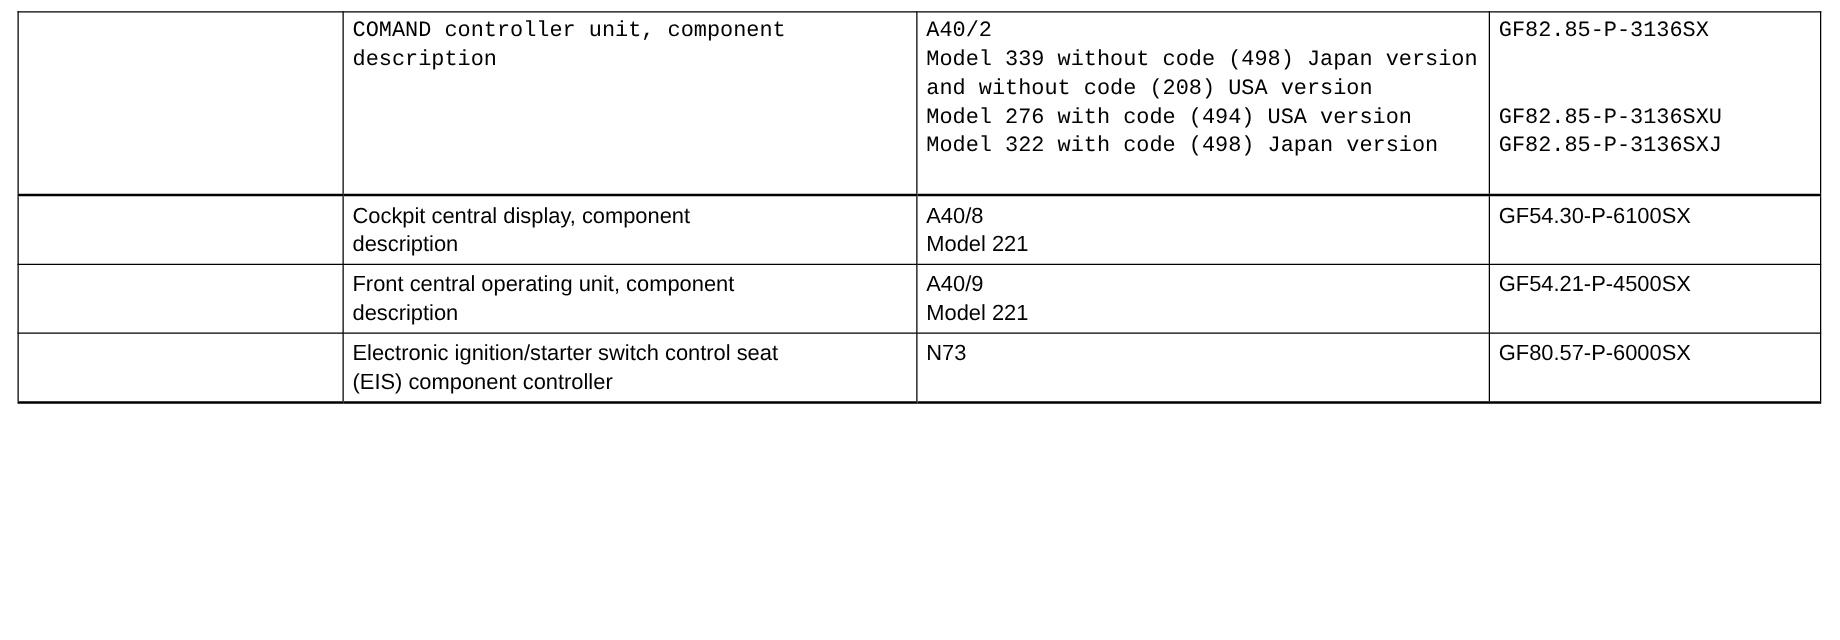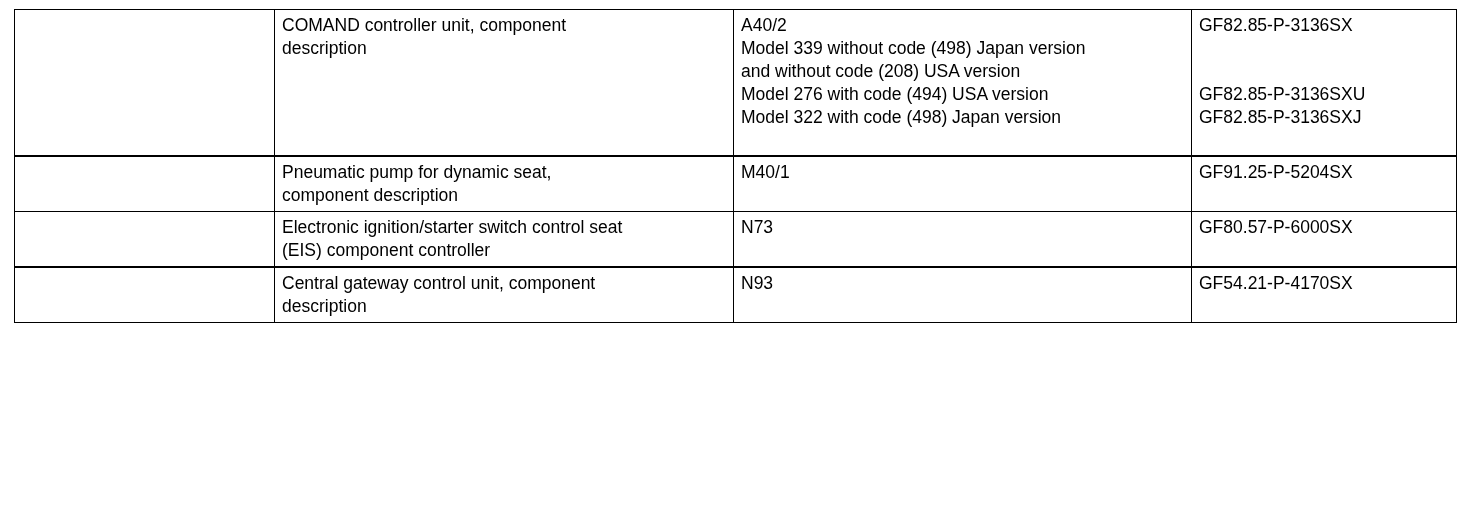--- a/index.html
+++ b/index.html
@@ -48,21 +48,21 @@
 
   .cell-empty { padding: 0; }
 
   .lines > span {
     display: block;
     white-space: pre-wrap;
   }
   .lines > span.blank {
     height: 23px;
   }
-  .r-tall td { height: 137px; }
+  .r-tall td { height: 137px; font-family: Liberation Mono, monospace; }
 </style>
 </head>
 <body>
 
 <div id="page-root">
   <table class="doc-table">
     <colgroup>
       <col class="c-empty">
       <col class="c-desc">
       <col class="c-ident">
@@ -86,51 +86,53 @@
             <span>GF82.85-P-3136SX</span>
             <span class="blank"></span>
             <span class="blank"></span>
             <span>GF82.85-P-3136SXU</span>
             <span>GF82.85-P-3136SXJ</span>
           </td>
         </tr>
         <tr>
           <td class="cell-empty"></td>
           <td class="lines">
-            <span>Pneumatic pump for dynamic seat,</span>
-            <span>component description</span>
+            <span>Cockpit central display, component</span>
+            <span>description</span>
           </td>
           <td class="lines">
-            <span>M40/1</span>
+            <span>A40/8</span>
+            <span>Model 221</span>
           </td>
           <td class="lines">
-            <span>GF91.25-P-5204SX</span>
+            <span>GF54.30-P-6100SX</span>
+          </td>
+        </tr>
+        <tr>
+          <td class="cell-empty"></td>
+          <td class="lines">
+            <span>Front central operating unit, component</span>
+            <span>description</span>
+          </td>
+          <td class="lines">
+            <span>A40/9</span>
+            <span>Model 221</span>
+          </td>
+          <td class="lines">
+            <span>GF54.21-P-4500SX</span>
           </td>
         </tr>
         <tr class="sep-thick-below">
           <td class="cell-empty"></td>
           <td class="lines">
             <span>Electronic ignition/starter switch control seat</span>
             <span>(EIS) component controller</span>
           </td>
           <td class="lines">
             <span>N73</span>
           </td>
           <td class="lines">
             <span>GF80.57-P-6000SX</span>
           </td>
         </tr>
-        <tr>
-          <td class="cell-empty"></td>
-          <td class="lines">
-            <span>Central gateway control unit, component</span>
-            <span>description</span>
-          </td>
-          <td class="lines">
-            <span>N93</span>
-          </td>
-          <td class="lines">
-            <span>GF54.21-P-4170SX</span>
-          </td>
-        </tr>
       </tbody>
   </table>
 </div>
 
 </body></html>

